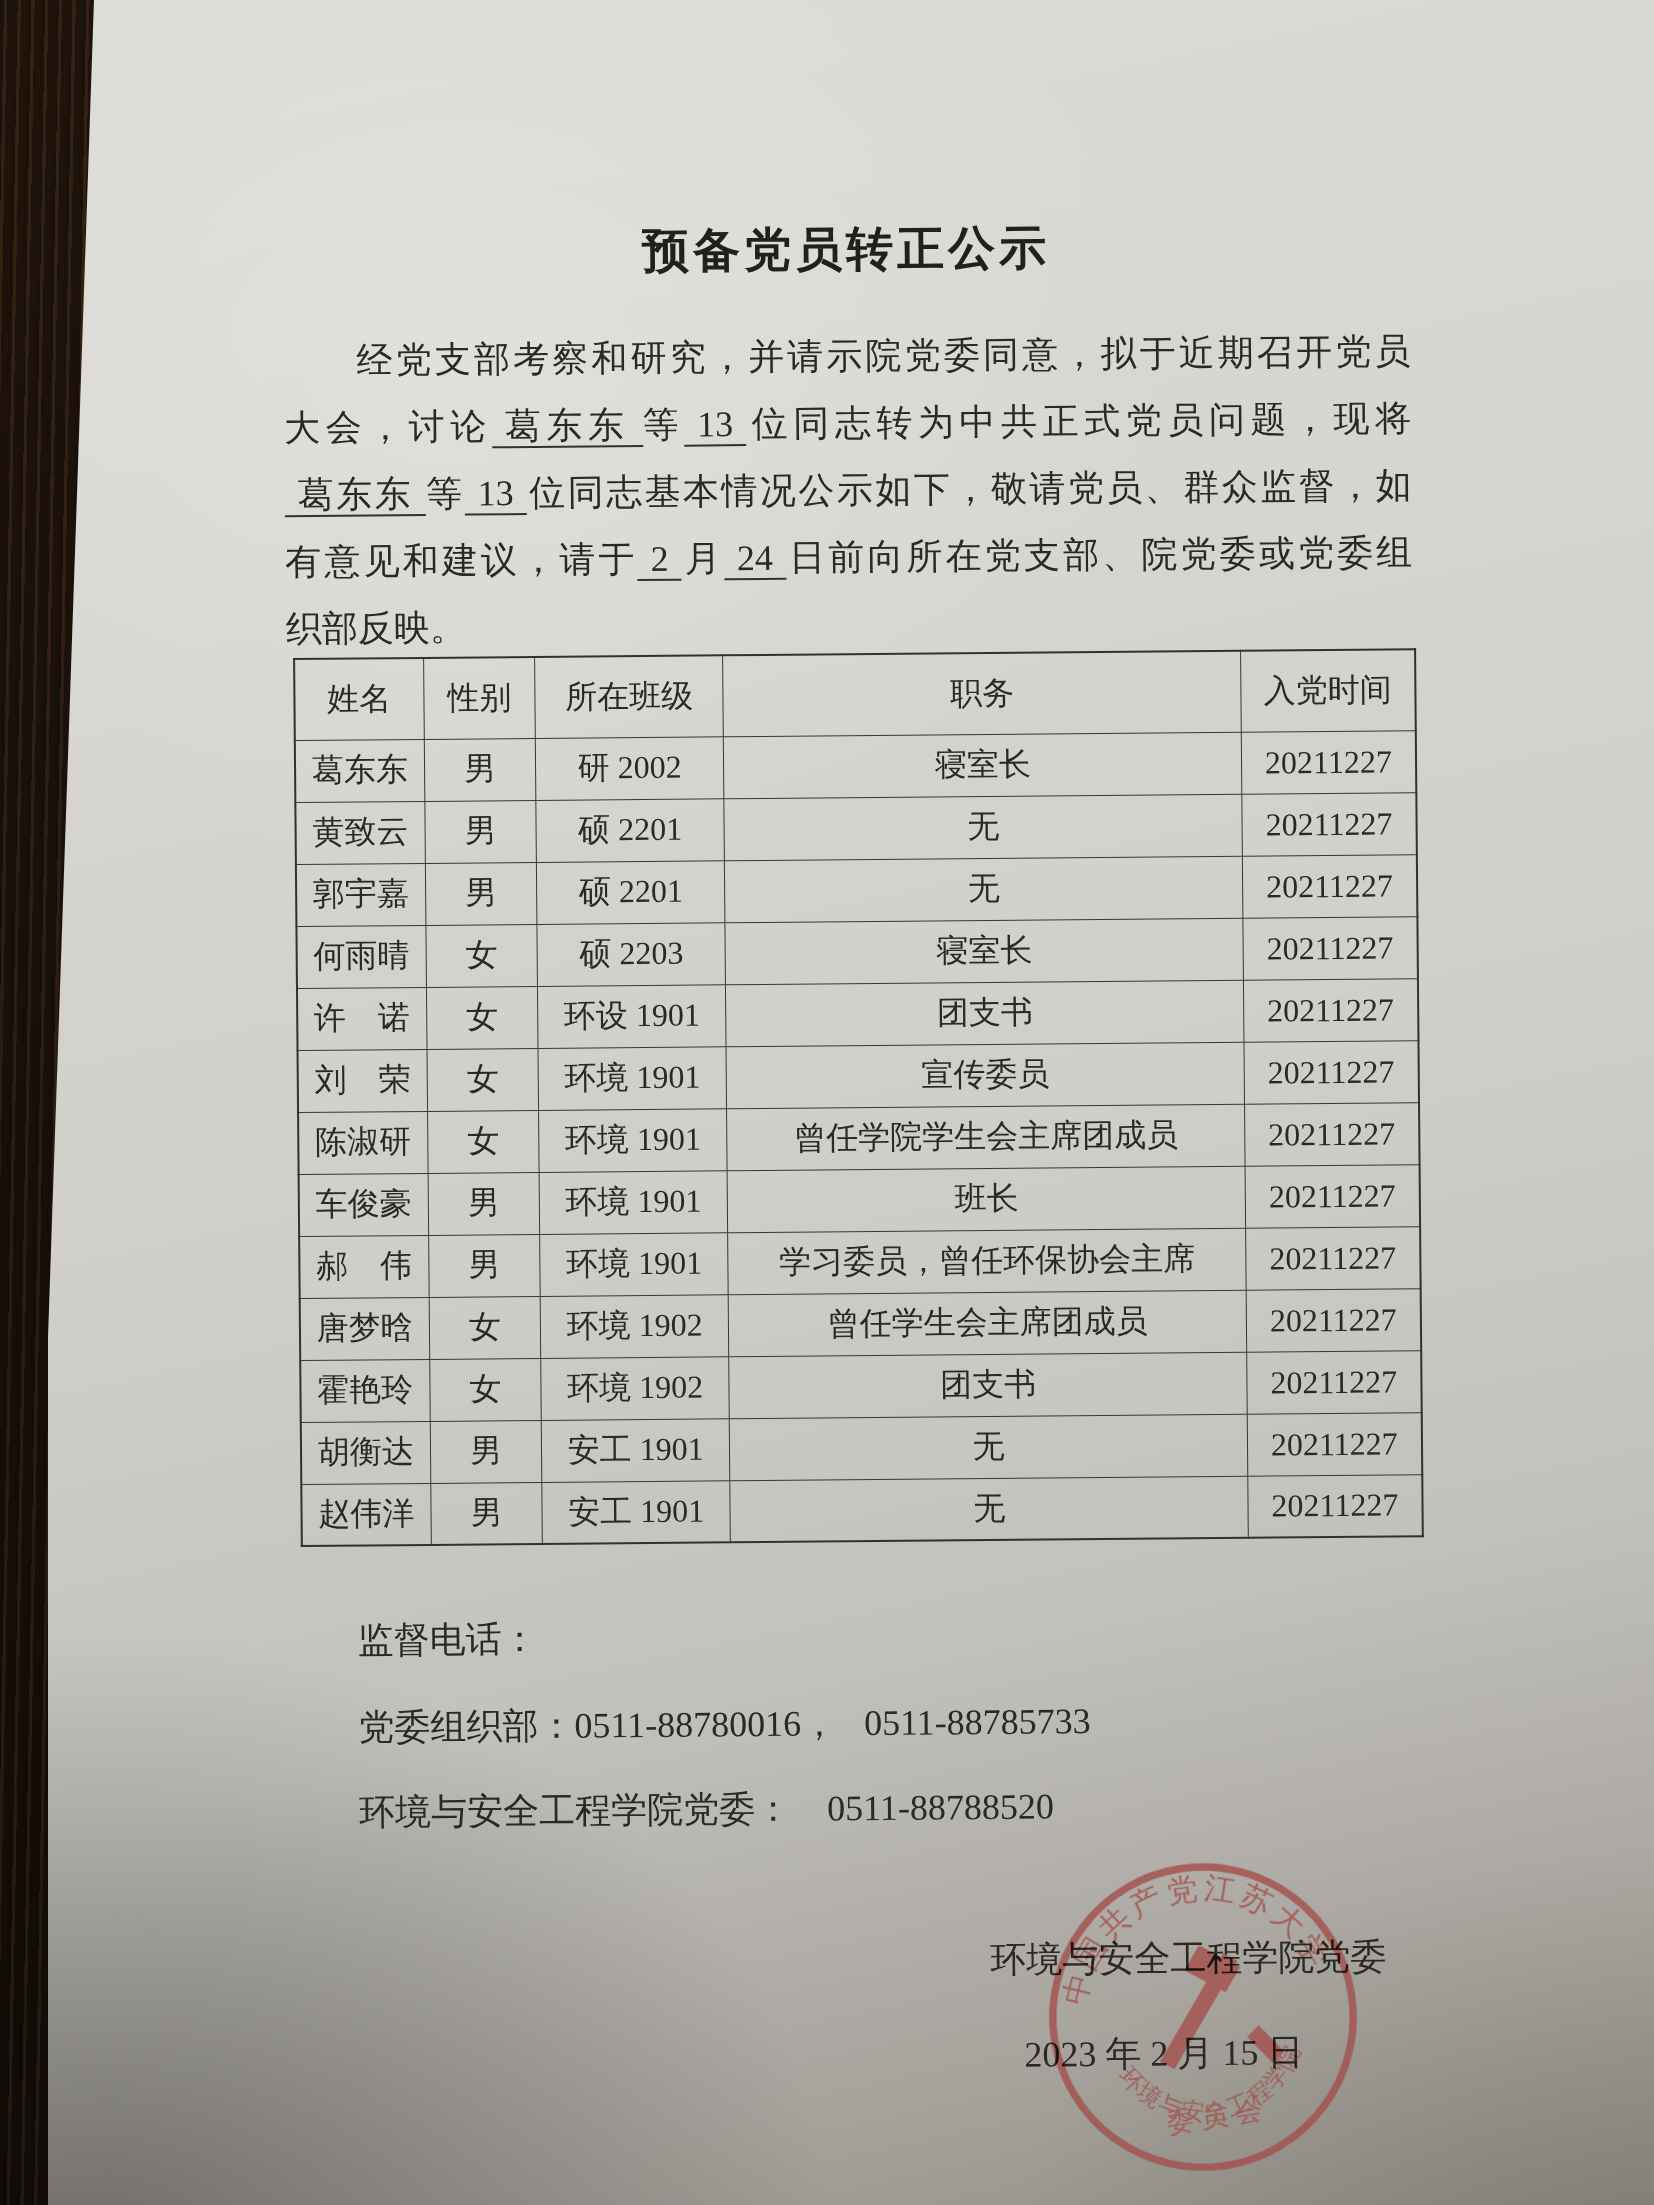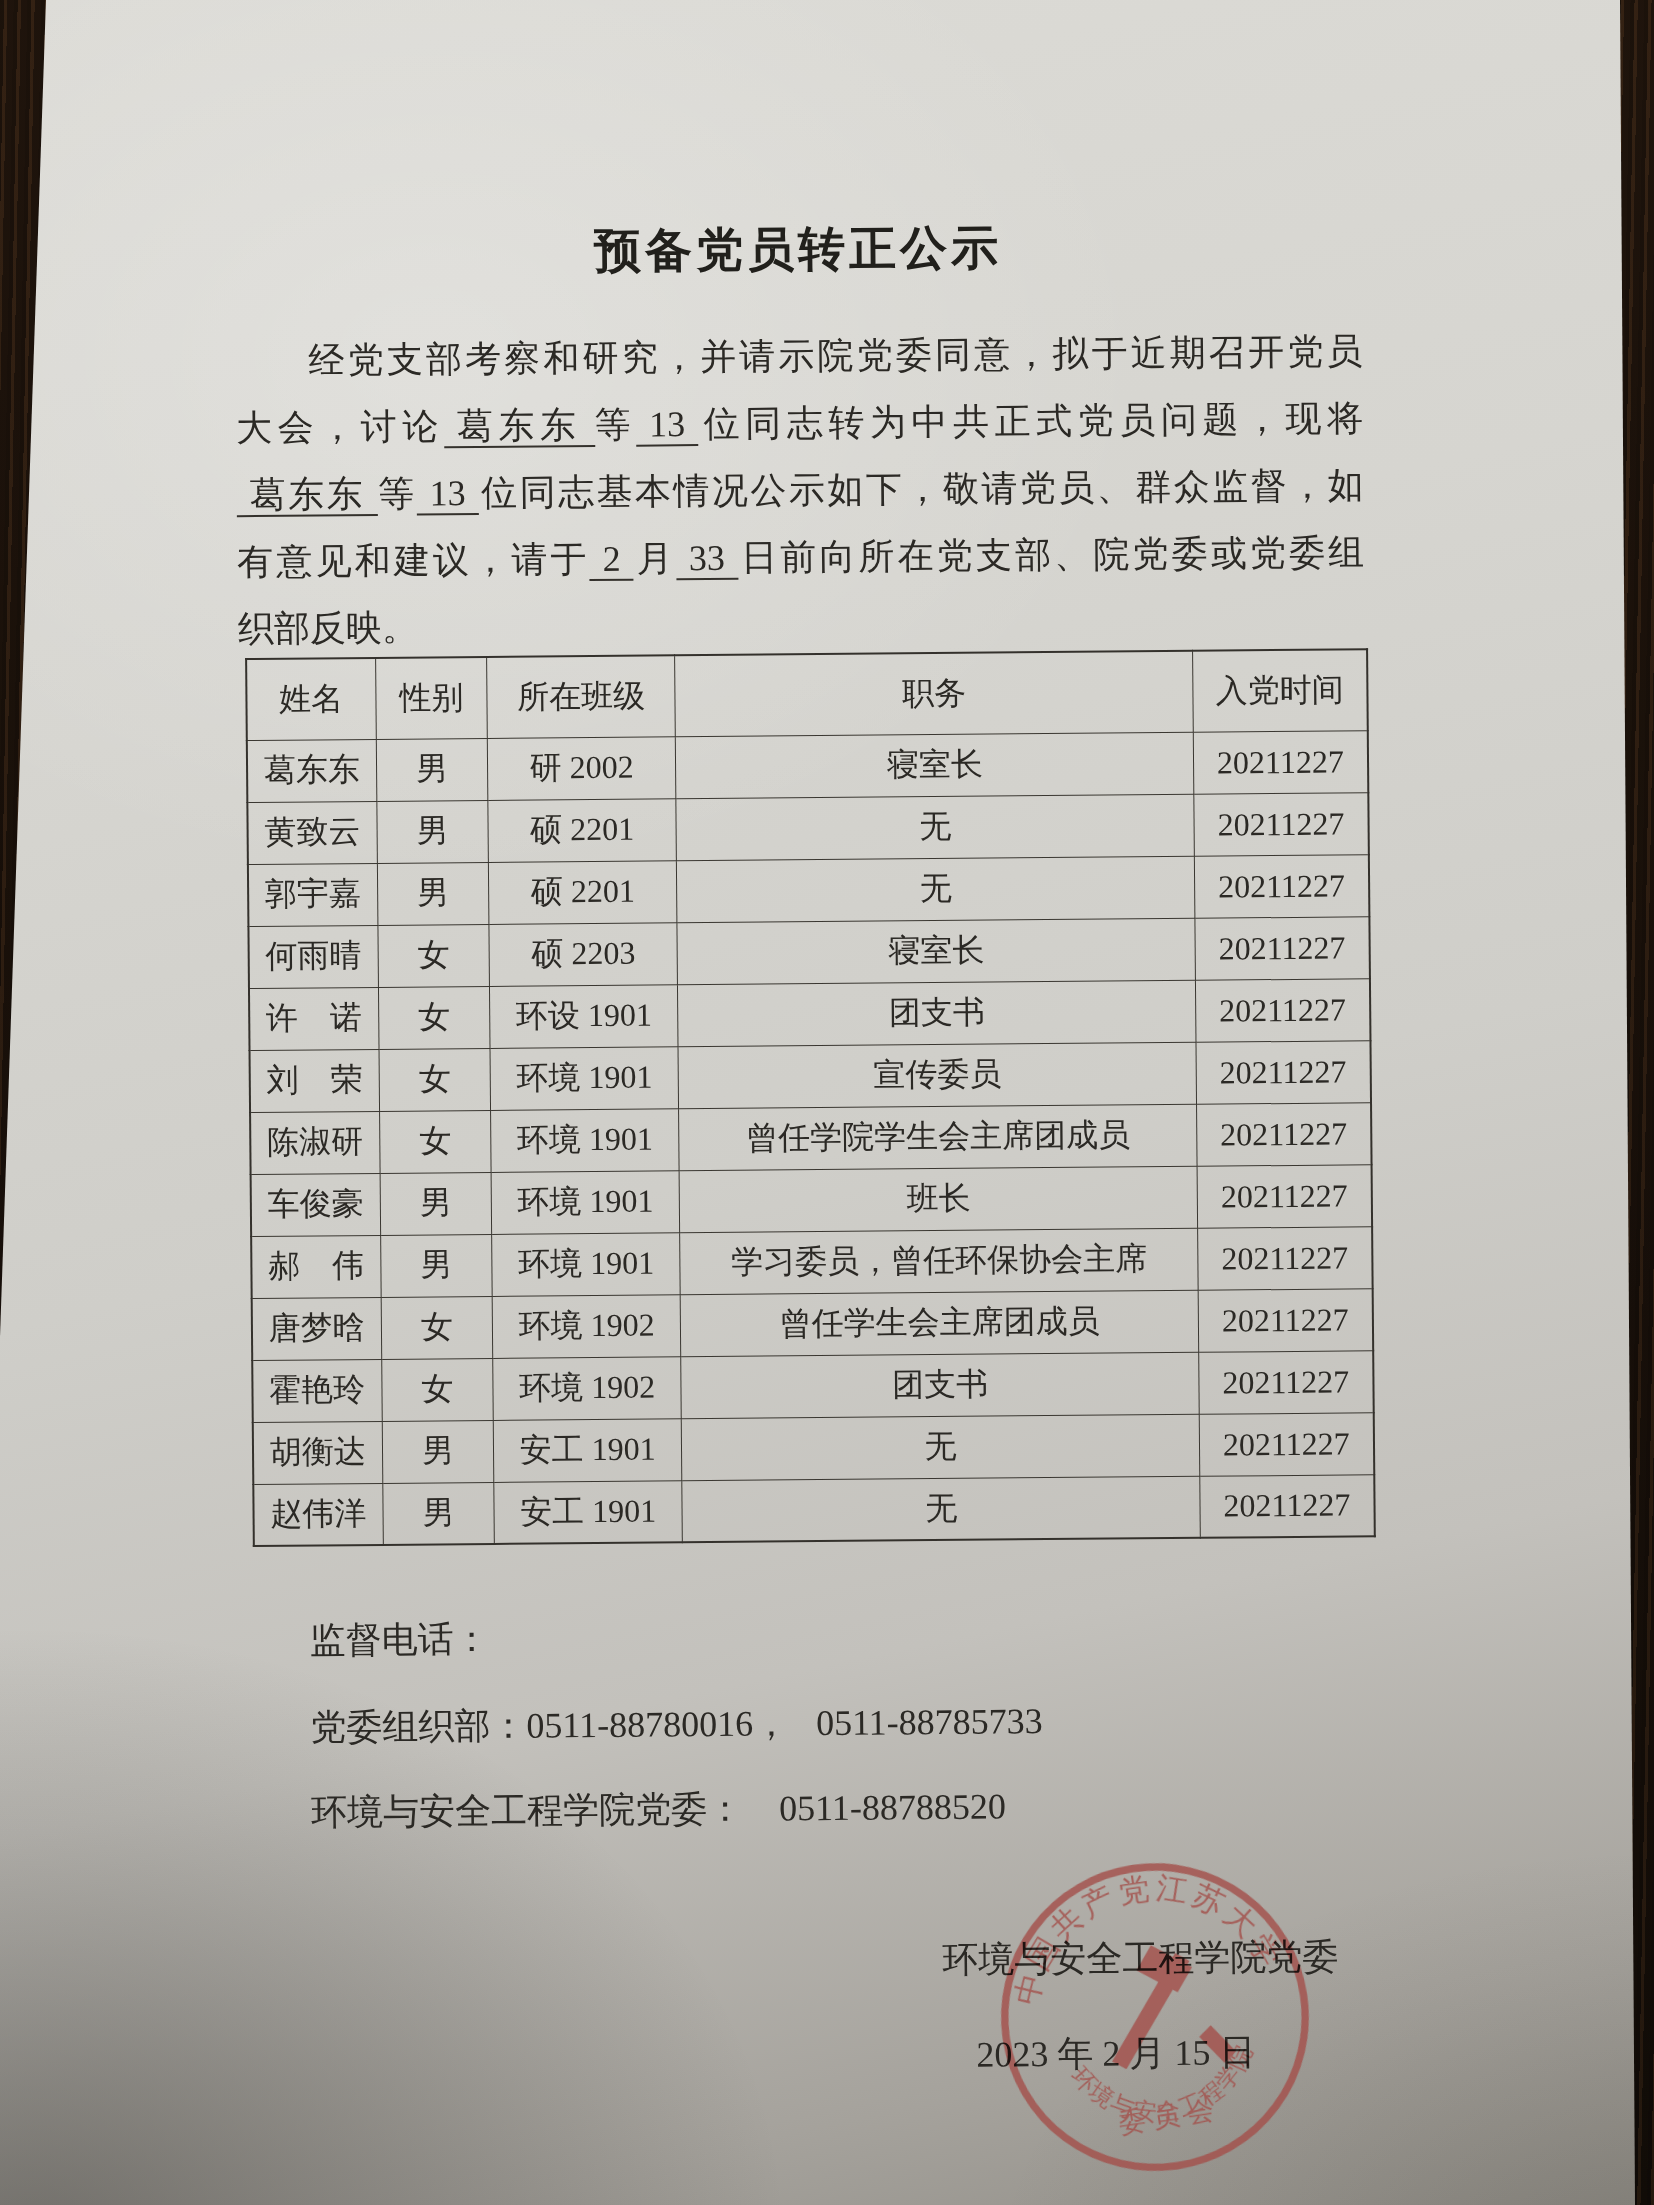--- a/index.html
+++ b/index.html
@@ -12,20 +12,21 @@
     font-family:"Liberation Serif", serif;
   }
   .paper{
     position:absolute;inset:0;
     clip-path:polygon(46px 0, 1620px 0, 1635px 2205px, 0 2205px, 0 1337px);
     background:
       radial-gradient(1212px 889px ellipse at 26% 16%, rgba(255,255,255,0.22), rgba(255,255,255,0) 60%),
       radial-gradient(1373px 1131px ellipse at 2% 102%, rgba(28,26,22,0.40), rgba(28,26,22,0) 55%),
       radial-gradient(1212px 808px ellipse at 100% 104%, rgba(55,52,46,0.20), rgba(55,52,46,0) 55%),
       linear-gradient(168deg, #dcdbd6 0%, #d6d5d0 30%, #cfcec9 52%, #c3c1bc 72%, #a5a29c 90%, #918e87 100%);
+    margin-left: 48px;
   }
   .content{
     position:absolute;inset:0;
     transform:rotate(-0.5deg);
     transform-origin:827px 1103px;
     color:#26241f;
   }
   .doc{position:absolute;left:242px;top:220px;width:1127px;}
   .doc-title{
     font-family:"Liberation Sans", sans-serif;
@@ -73,21 +74,21 @@
 <div class="paper">
   <div class="content">
 
     <div class="doc">
       <h1 class="doc-title">预备党员转正公示</h1>
 
       <div>
         <div class="pline just indent"><span>经党支部考察和研究，并请示院党委同意，拟于近期召开党员</span></div>
         <div class="pline just"><span>大会，讨论</span><span class="u">葛东东</span><span>等</span><span class="u">13</span><span>位同志转为中共正式党员问题，现将</span></div>
         <div class="pline just"><span class="u">葛东东</span><span>等</span><span class="u">13</span><span>位同志基本情况公示如下，敬请党员、群众监督，如</span></div>
-        <div class="pline just"><span>有意见和建议，请于</span><span class="u">2</span><span>月</span><span class="u">33</span><span>日前向所在党支部、院党委或党委组</span></div>
+        <div class="pline just"><span>有意见和建议，请于</span><span class="u">2</span><span>月</span><span class="u">24</span><span>日前向所在党支部、院党委或党委组</span></div>
         <div class="pline"><span>织部反映。</span></div>
       </div>
 
       <table class="roster">
         <colgroup>
           <col style="width:11.6%">
             <col style="width:9.9%">
             <col style="width:16.8%">
             <col style="width:46.2%">
             <col style="width:15.5%">

